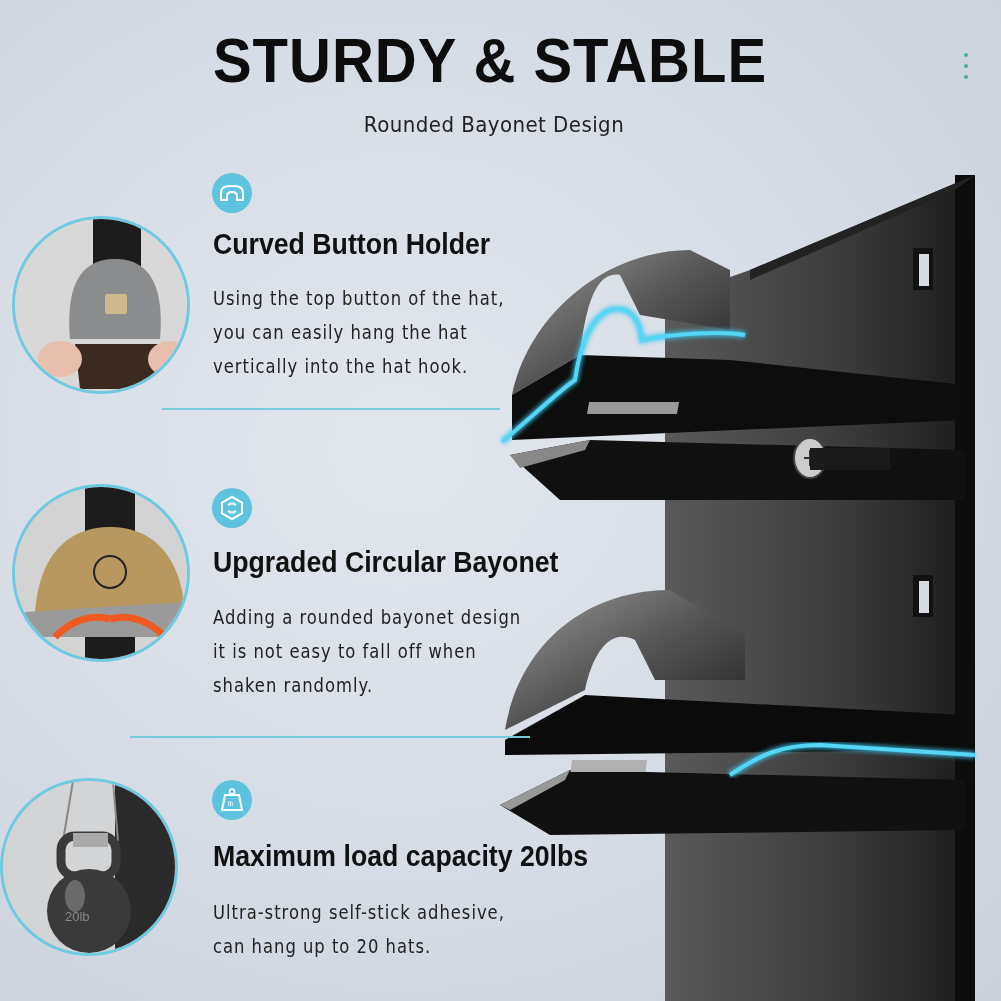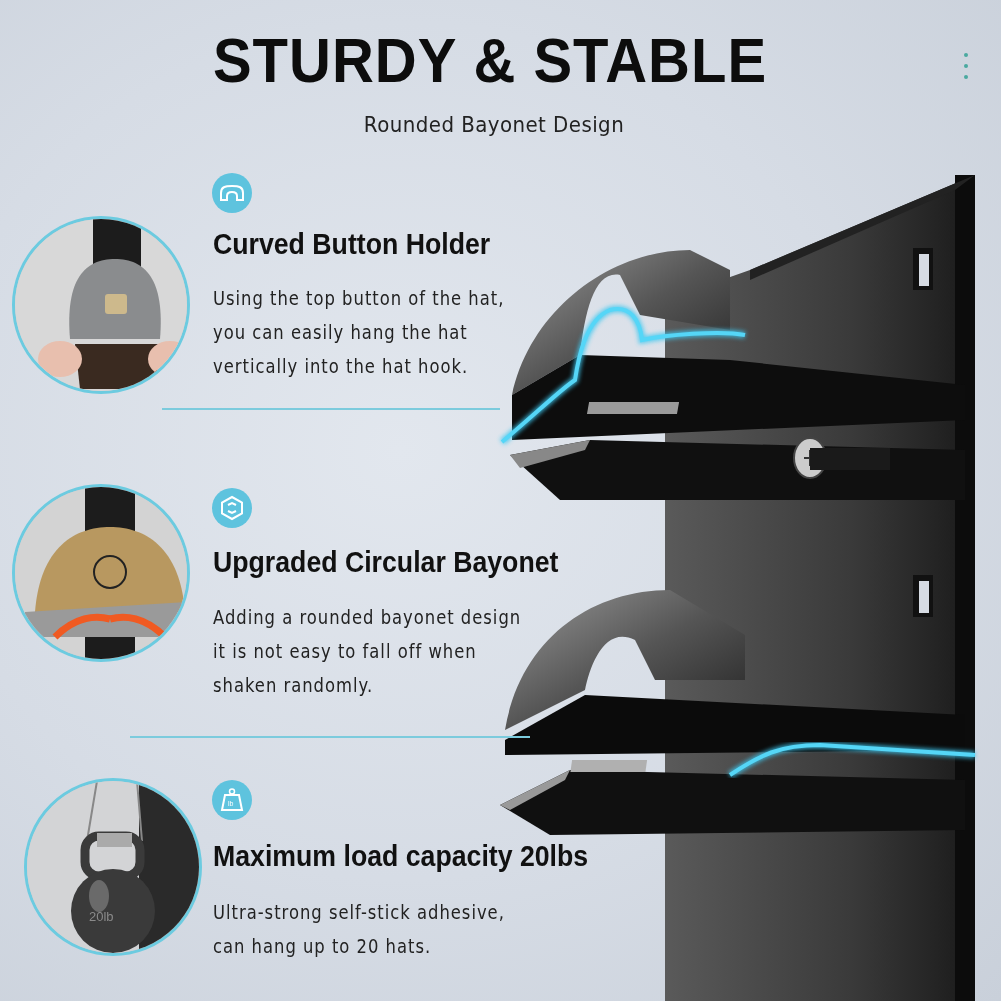--- a/index.html
+++ b/index.html
@@ -150,21 +150,21 @@
       <path d="M8,10 L12,8 L16,10 M8,16 L12,18 L16,16" stroke="#fff" stroke-width="2" fill="none"></path>
     </svg>
 </div>
 <div class="feature-title" style="left:213px; top:546px;">Upgraded Circular Bayonet</div>
 <div class="feature-desc" style="left:213px; top:600px;">
   <div>Adding a rounded bayonet design</div>
   <div>it is not easy to fall off when</div>
   <div>shaken randomly.</div>
 </div>
 
-<div class="photo-circle" style="left:24px; top:778px;text-decoration:underline;">
+<div class="photo-circle" style="left:0; top:778px;text-decoration:underline;">
   <svg width="172" height="172" viewBox="0 0 172 172">
     <rect width="172" height="172" fill="#d3d4d6"></rect>
     <rect x="112" y="0" width="60" height="172" fill="#2a2a2a"></rect>
     <path d="M70,0 L60,60 M110,0 L115,60" stroke="#888" stroke-width="2"></path>
     <rect x="58" y="55" width="55" height="40" rx="14" fill="none" stroke="#3a3a3a" stroke-width="9"></rect>
     <rect x="70" y="52" width="35" height="14" fill="#aaa"></rect>
     <circle cx="86" cy="130" r="42" fill="#3a3a3a"></circle>
     <ellipse cx="72" cy="115" rx="10" ry="16" fill="#6a6a6a"></ellipse>
     <text x="62" y="140" font-size="13" fill="#8a8a8a" font-family="Liberation Sans, sans-serif">20lb</text>
   </svg>

